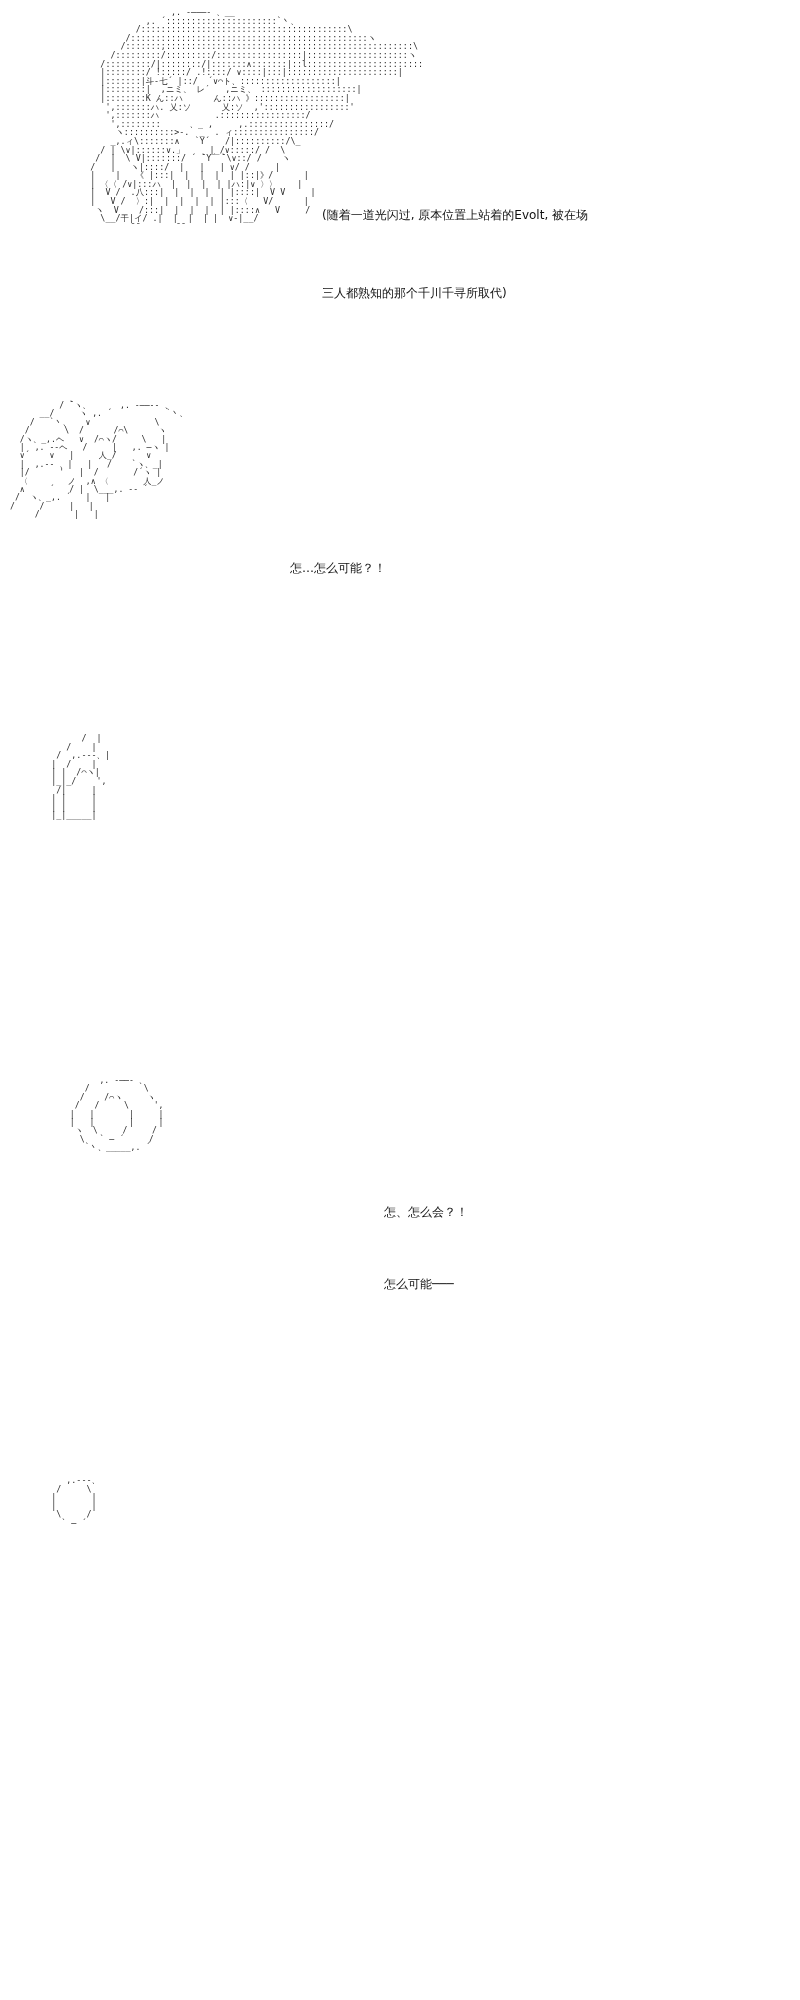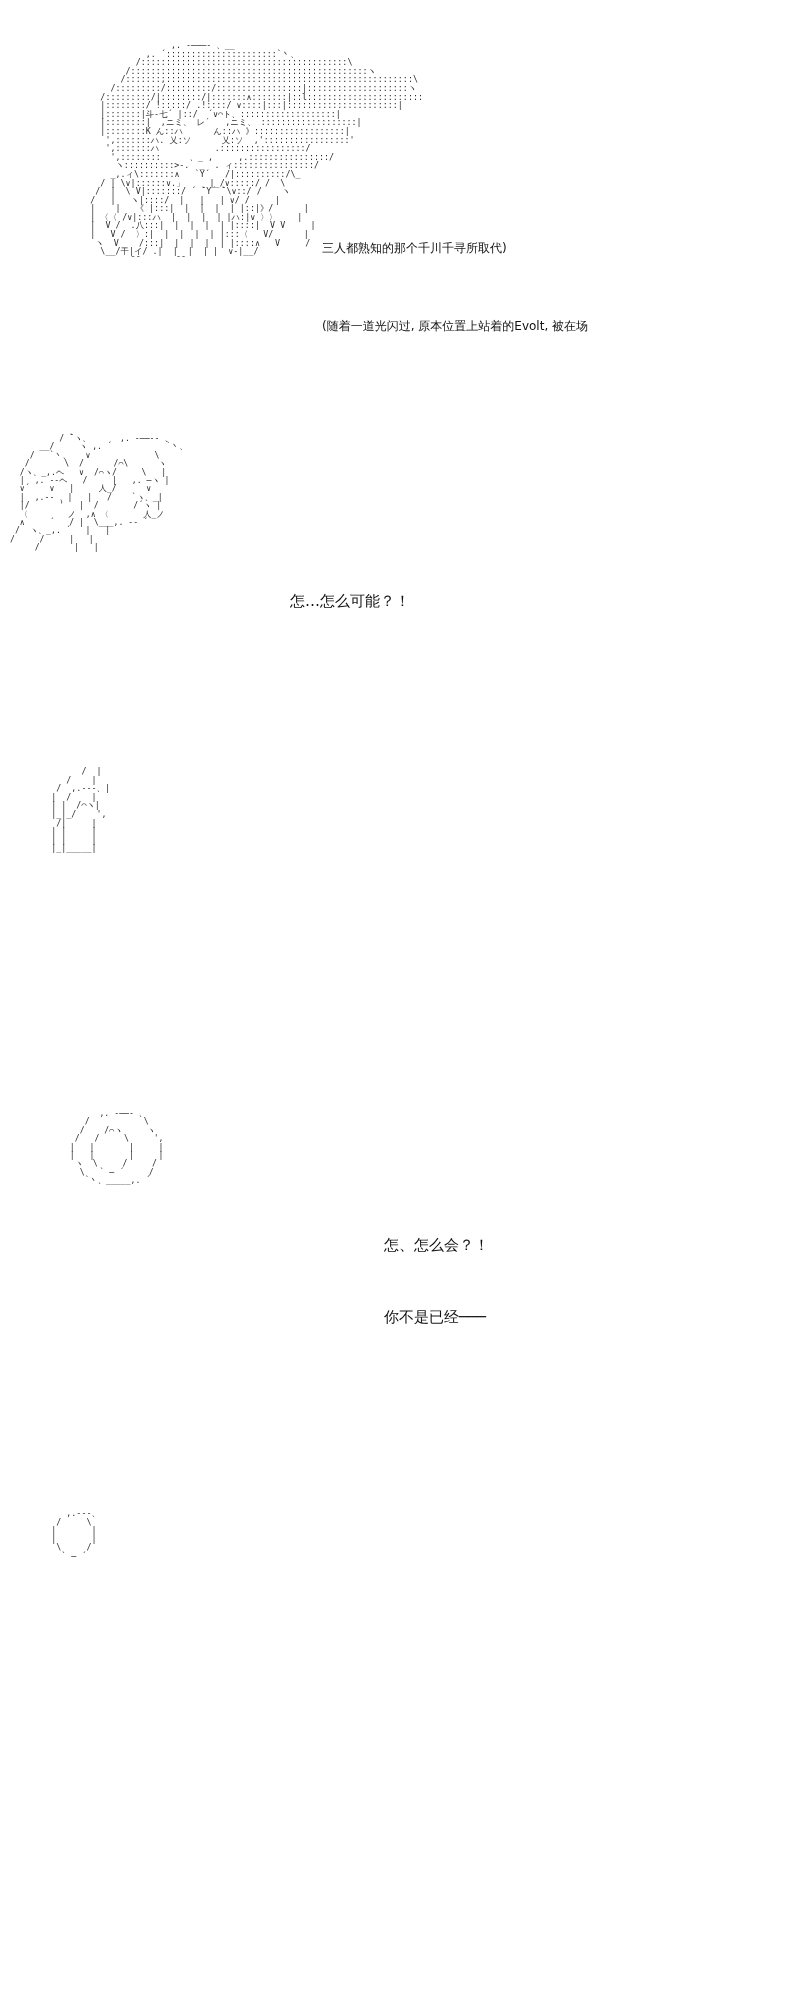--- a/index.html
+++ b/index.html
@@ -12,21 +12,20 @@
     height: 2000px;
     position: relative;
     font-family: "Liberation Sans", sans-serif;
     color: #1a1a1a;
     overflow: hidden;
   }
   .page {
     position: relative;
     width: 800px;
     height: 1416px;
-    margin-top: 33px;
   }
   .panel {
     position: absolute;
     left: 0;
     width: 800px;
   }
   .aa {
     font-family: "DejaVu Sans Mono", "Liberation Mono", monospace;
     white-space: pre;
     color: #2b2b2b;
@@ -36,21 +35,21 @@
   }
   .aa-1 { font-size: 8.4px; line-height: 8.6px; }
   .aa-2 { font-size: 8.2px; line-height: 8.4px; }
   .aa-3 { font-size: 8.4px; line-height: 8.6px; }
   .aa-4 { font-size: 8.2px; line-height: 8.4px; }
   .aa-5 { font-size: 8.4px; line-height: 8.6px; }
 
   .dialogue {
     position: absolute;
     font-family: "DejaVu Sans", "Liberation Sans", sans-serif;
-    font-size: 15px;
+    font-size: 12px;
     line-height: 24px;
     color: #111111;
     white-space: pre-wrap;
   }
   .dialogue.narration {
     font-size: 12px;
     line-height: 26px;
   }
   .line { display: block; }
 </style>
@@ -82,22 +81,22 @@
       |    |   《 |:::|  |  |  |  | |::|》/      |
       | 〈〈 /∨|:::ハ  |  |  |  | |ハ:|∨ 〉〉    |
       |  V /  .八:::|  |  |  |  | |::::|  V V     |
       |   V /  〉:|  |  |  |  | |:::〈   V/      |
        ヽ  V    /:::|  |  |  |  | |::::∧   V     /
         \__/干|イ/ .|  |  |  | |  ∨-|__/
               ̄ ̄        ̄ ̄</pre>
   </div>
 
   <div class="dialogue narration" style="left:322px; top:150px; width:300px;">
+    <span class="line">(随着一道光闪过, 原本位置上站着的Evolt, 被在场</span>
     <span class="line">三人都熟知的那个千川千寻所取代)</span>
-    <span class="line">(随着一道光闪过, 原本位置上站着的Evolt, 被在场</span>
   </div>
 
   <div class="panel" style="top:395px; height:310px;">
     <pre class="aa aa-2" style="position:absolute; left:10px; top:6px;">          / ̄`ヽ、      ,. -──-- 、
       __/     ヽ ,. ´           `丶、
     /   `丶、   ∨             \
    /       \  /      /⌒\      ヽ
   /ヽ、_,.ヘ   ∨  /⌒ヽ/     \   |
   |  ,. -‐ヘ   /     |   ,. ─ヽ |
   ∨´    ∨   |     人_/      ∨
@@ -135,21 +134,21 @@
    /   /     \     ',
   |   |       |     |
   |   |       |     |
    ヽ  \     /     /
     \   ` ─ ´     /
      `丶、_____,. ´</pre>
   </div>
 
   <div class="dialogue" style="left:384px; top:1152px; width:260px;">
     <span class="line">怎、怎么会？！</span>
-    <span class="line">你不是已经───</span>
+    <span class="line">怎么可能───</span>
   </div>
 
   <div class="panel" style="top:1470px; height:530px;">
     <pre class="aa aa-5" style="position:absolute; left:36px; top:6px;">      ,.-‐-、
     /     \
    |       |
    |       |
     \     /
      ` ─ ´</pre>
   </div>

